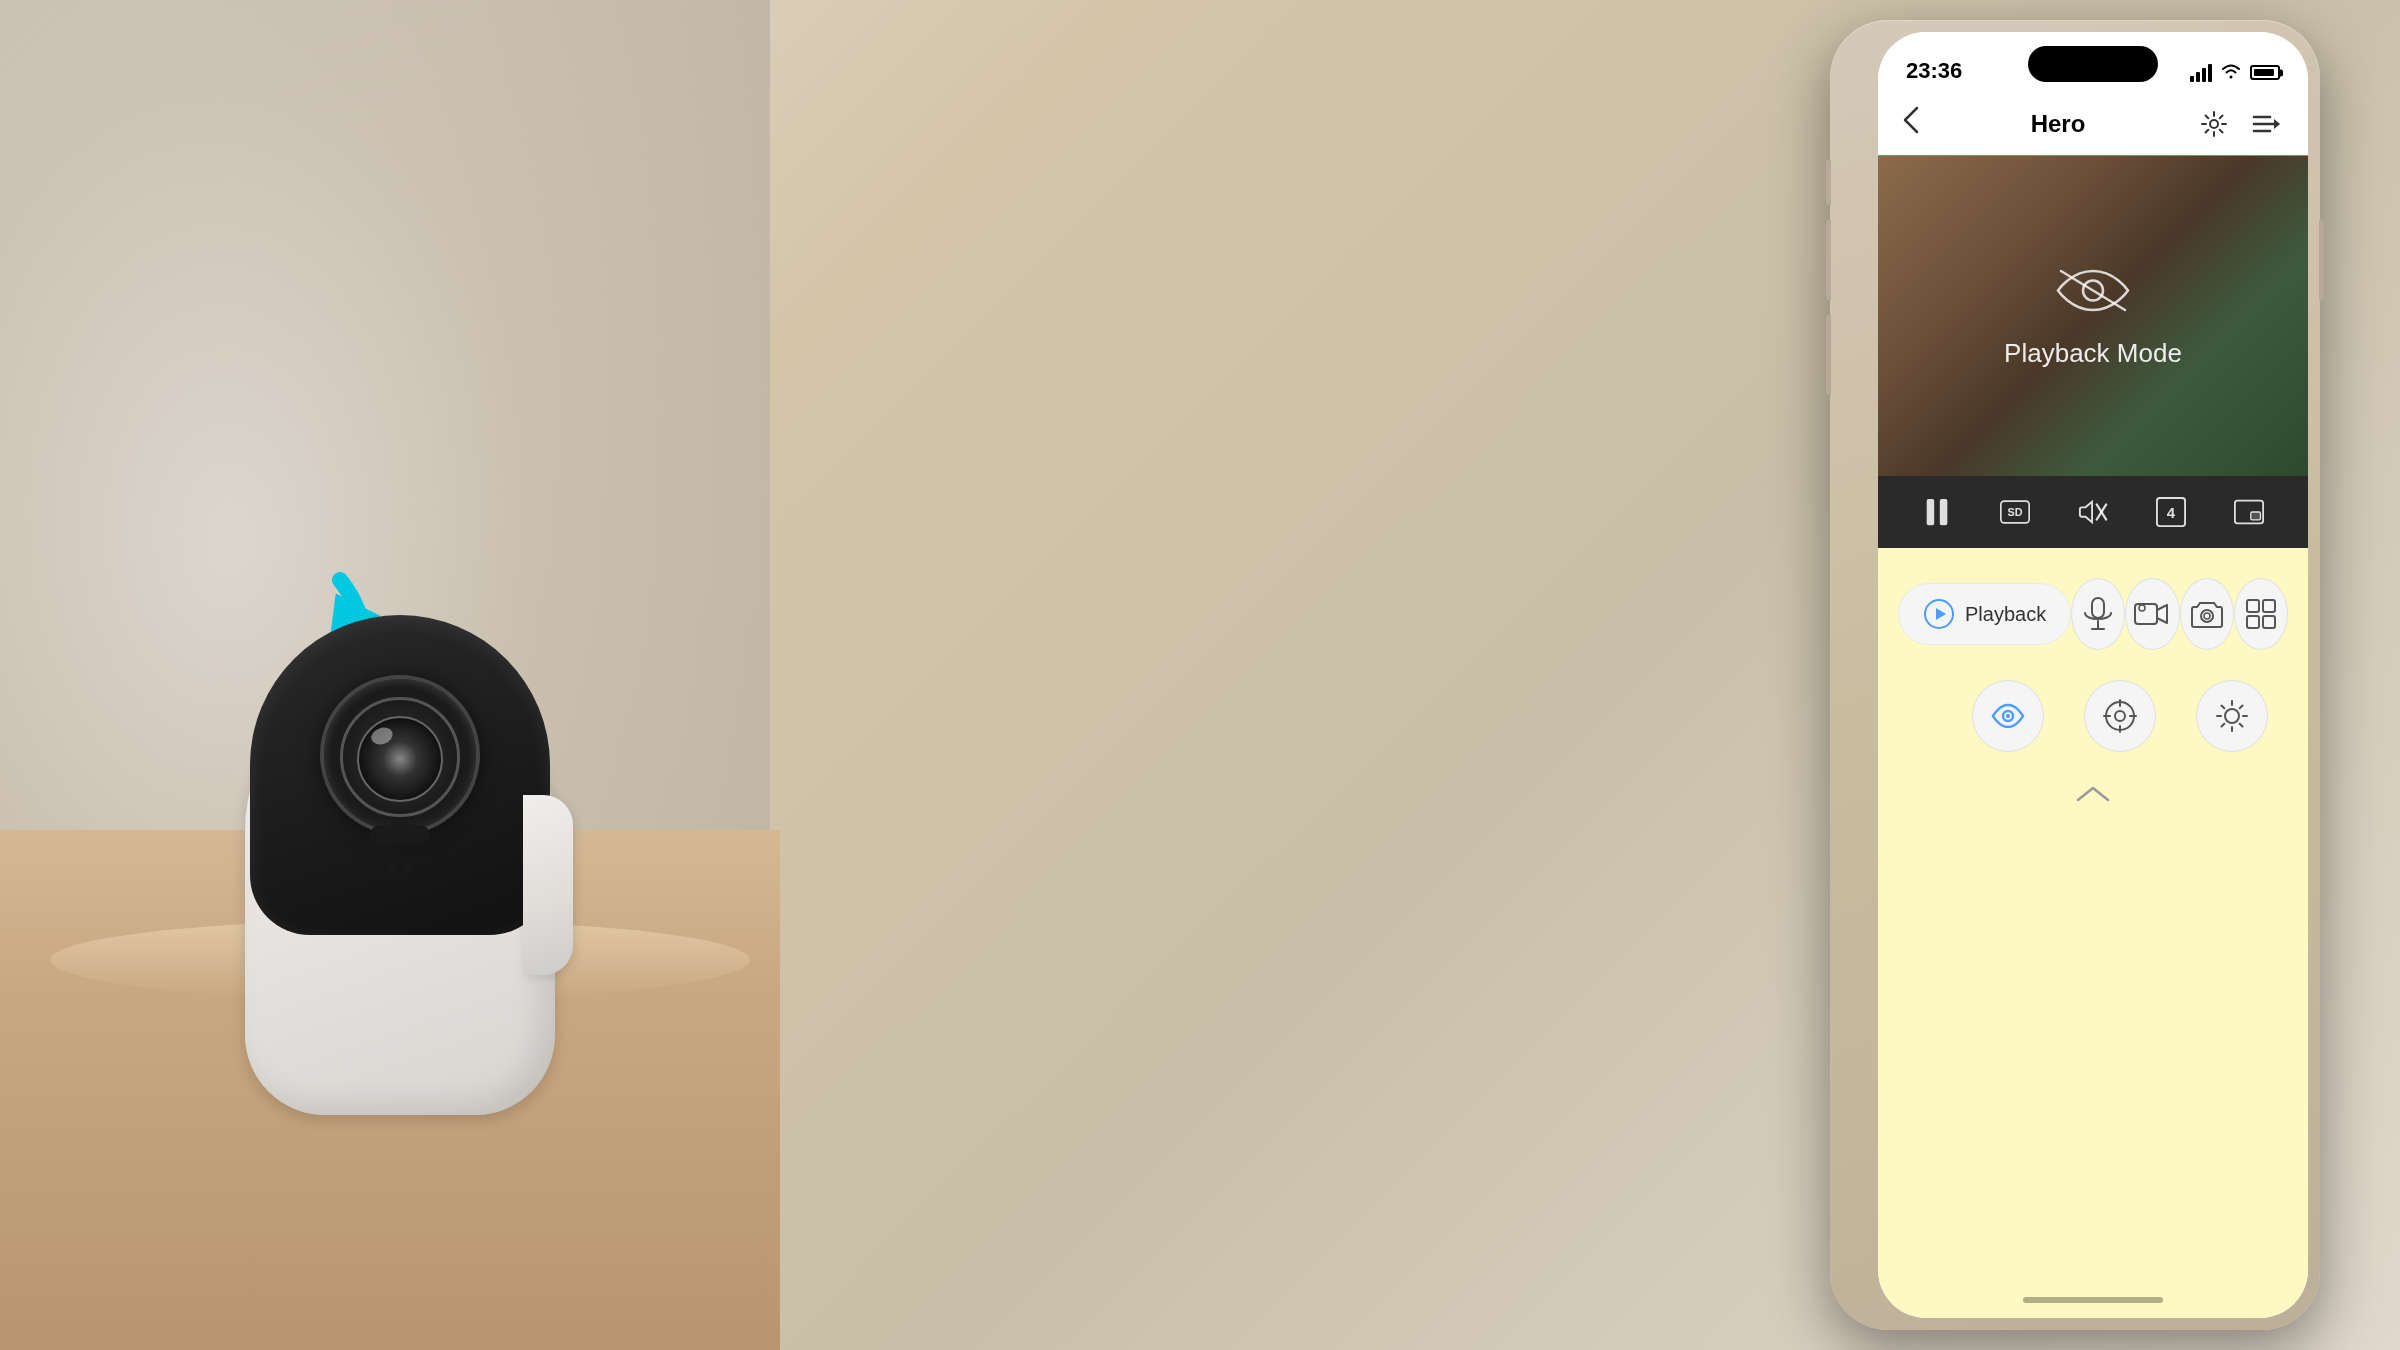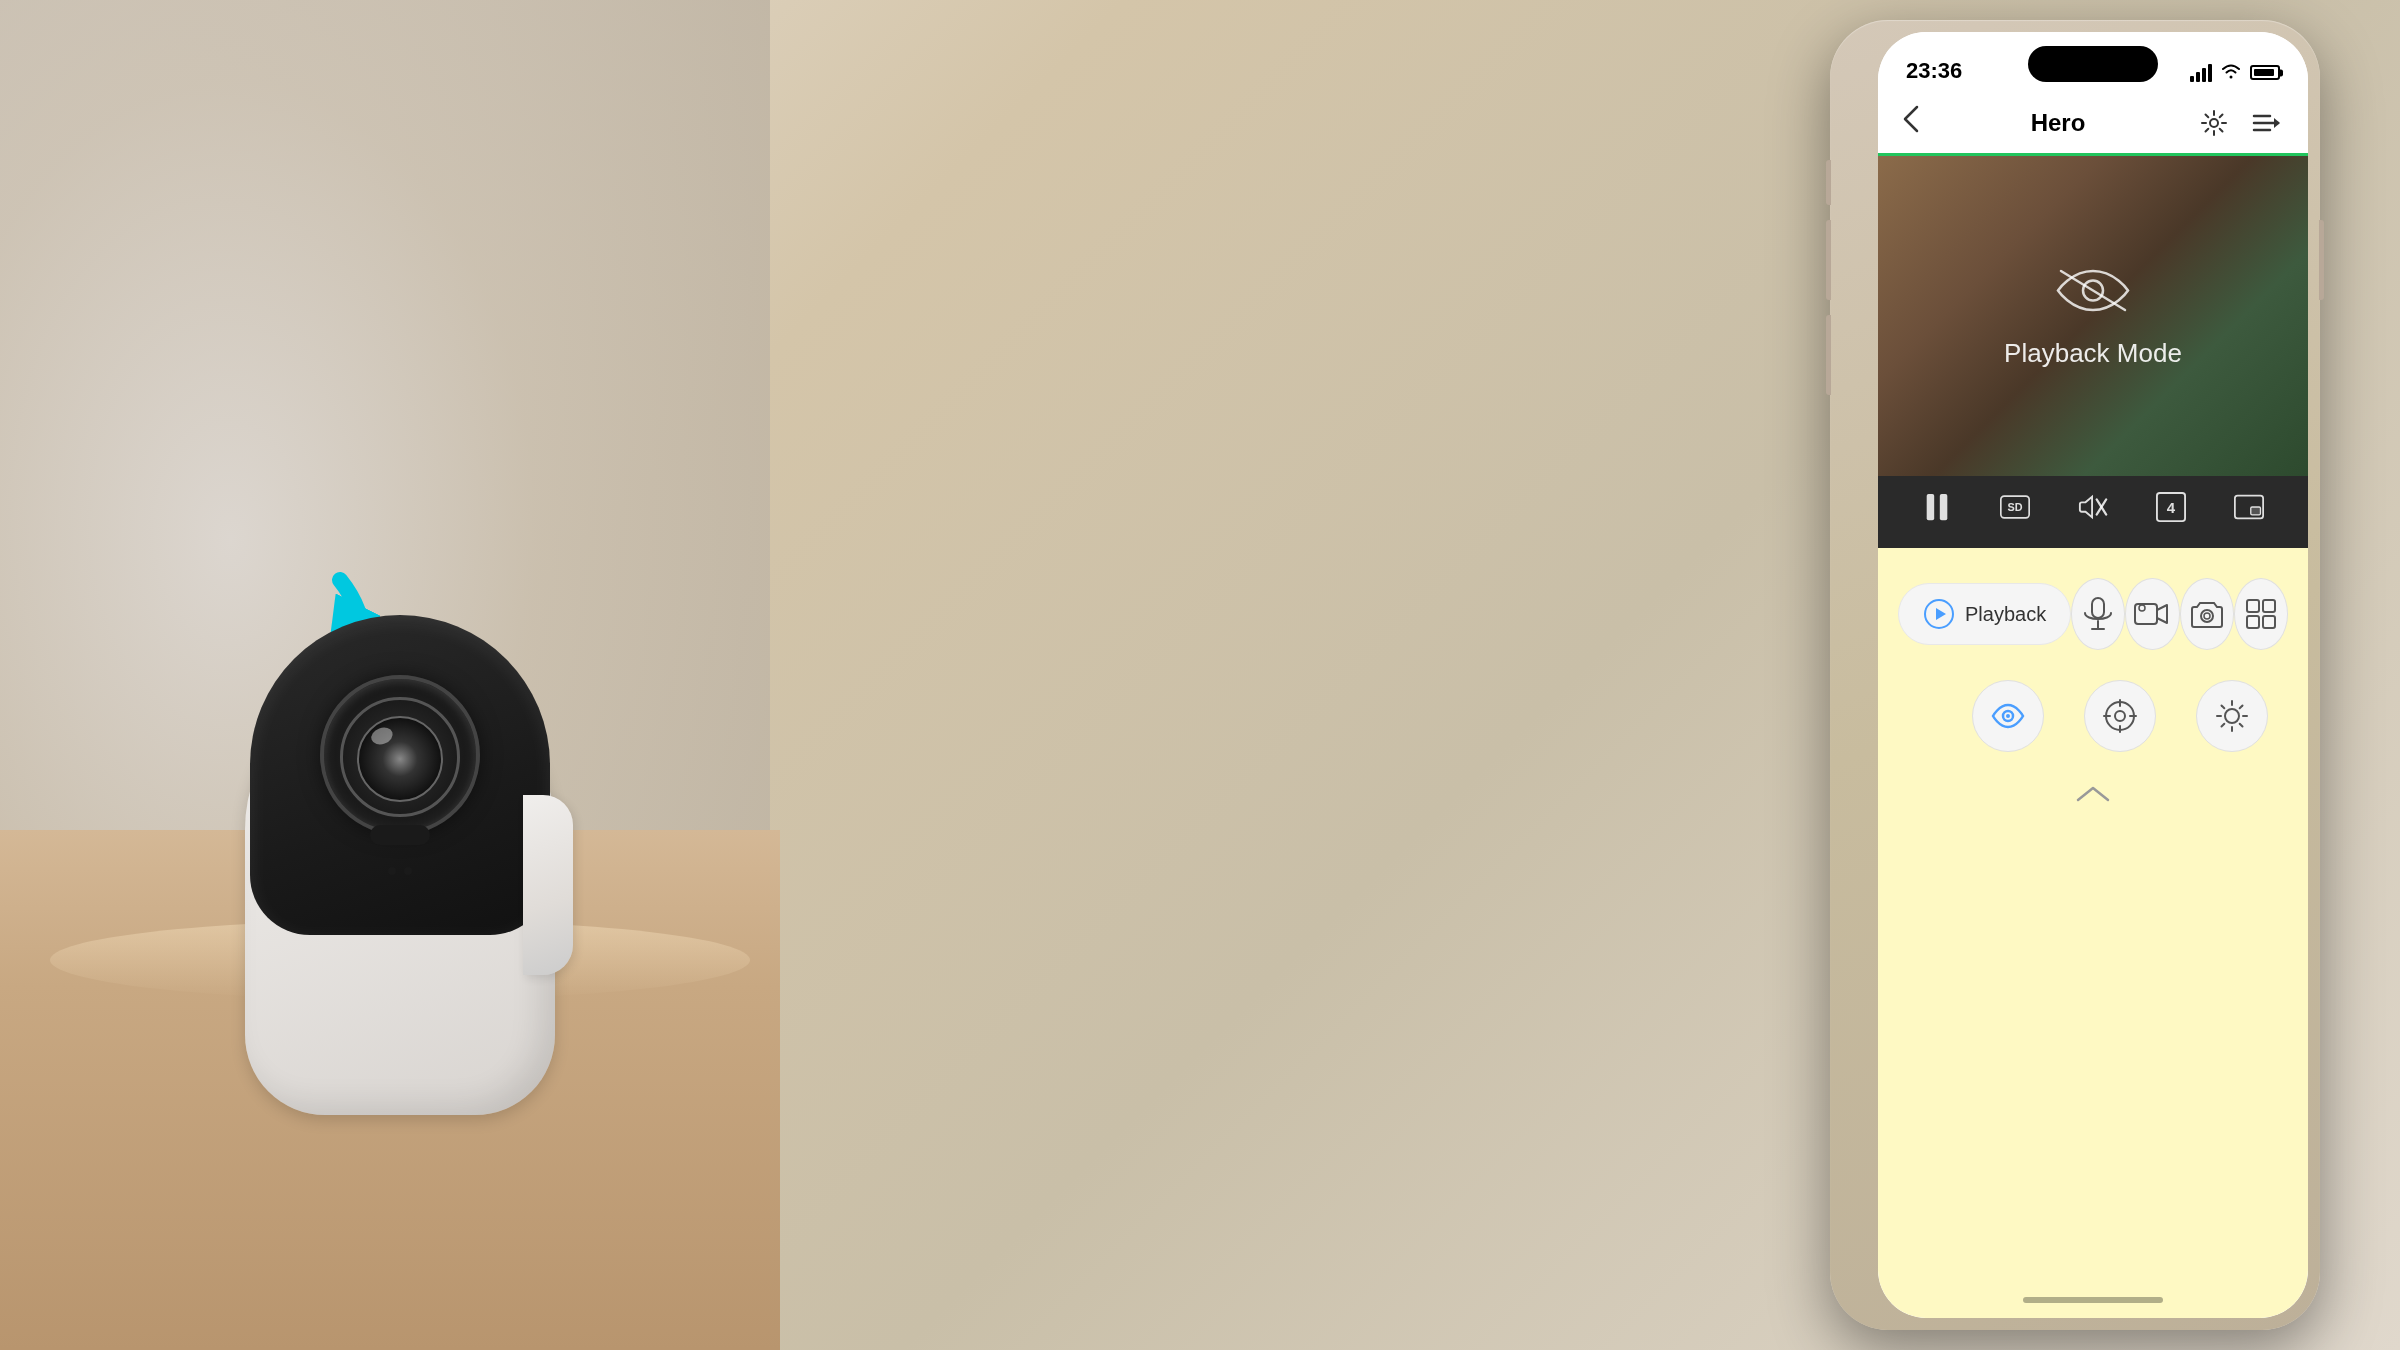--- a/index.html
+++ b/index.html
@@ -294,21 +294,21 @@
     
     .nav-bar {
       position: absolute;
       top: 60px; left: 0; right: 0;
       height: 64px;
       background: #fff;
       display: flex;
       align-items: center;
       justify-content: space-between;
       padding: 0 24px;
-      border-bottom: 3px solid #22c55e;
+      border-bottom: 1px solid #22c55e;
       z-index: 5;
     }
 
     .nav-back {
       font-size: 26px;
       color: #333;
       cursor: pointer;
     }
 
     .nav-title {
@@ -360,23 +360,23 @@
       font-weight: 400;
     }
 
     
     .controls-bar {
       position: absolute;
       top: 444px; left: 0; right: 0;
       height: 72px;
       background: #2a2a2a;
       display: flex;
-      align-items: flex-end;
+      align-items: center;
       justify-content: space-around;
-      padding: 16px 20px;
+      padding: 0 20px;
     }
 
     .ctrl-btn {
       width: 50px; height: 50px;
       display: flex; align-items: center; justify-content: center;
       cursor: pointer;
     }
 
     .ctrl-btn svg {
       width: 30px; height: 30px;

